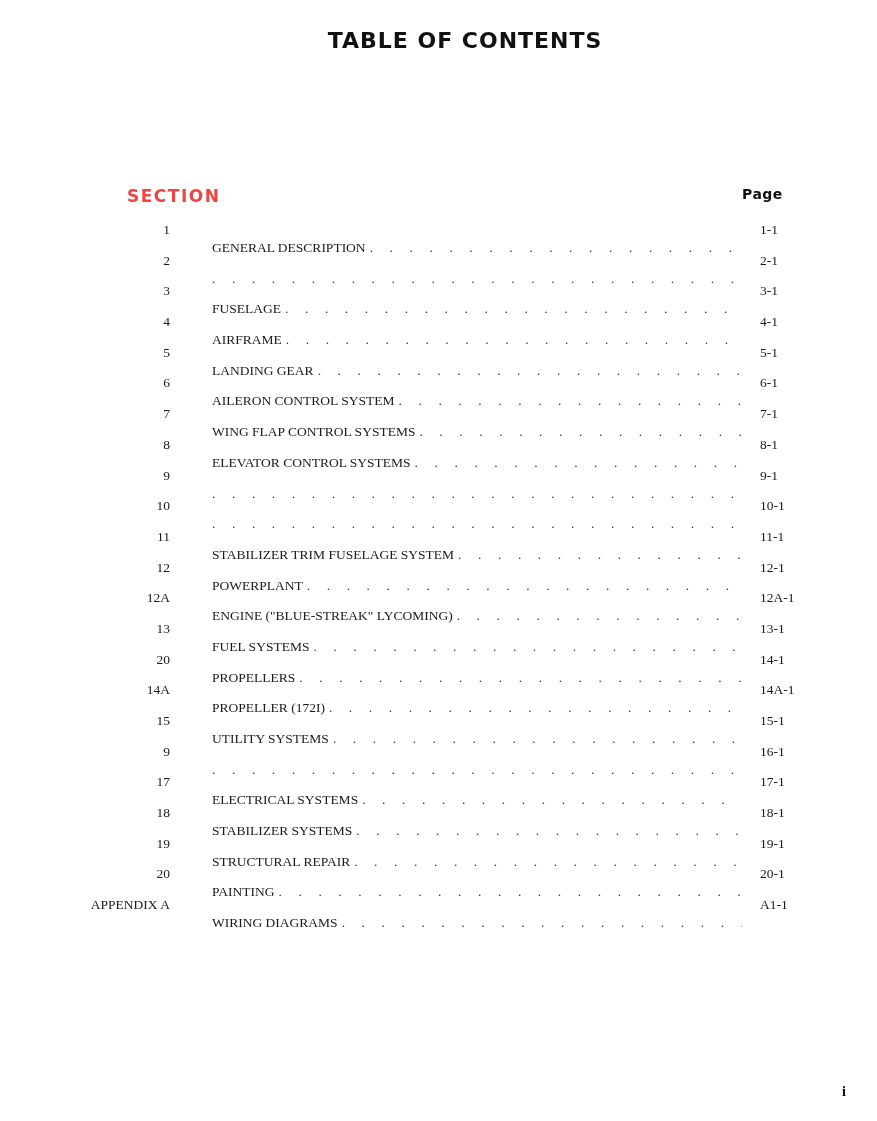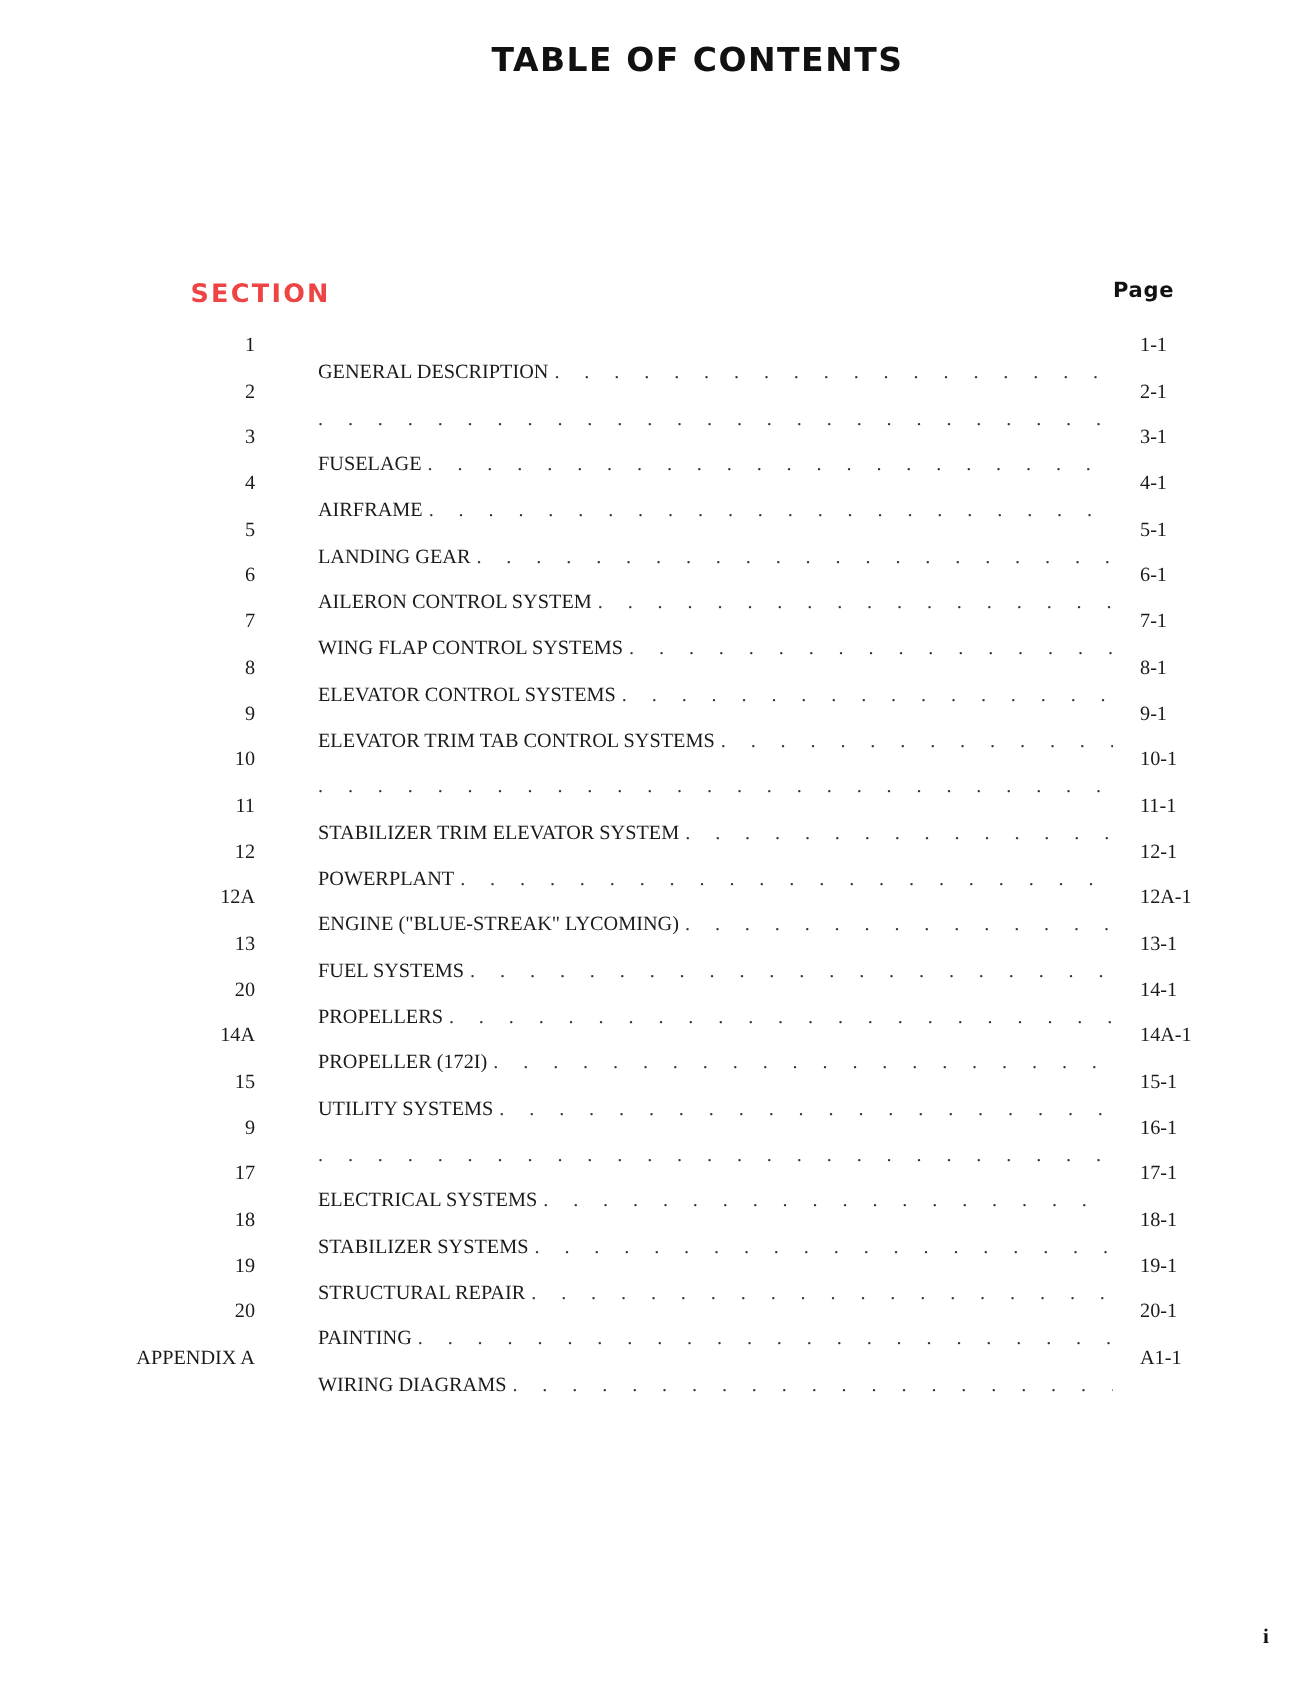--- a/index.html
+++ b/index.html
@@ -112,36 +112,35 @@
         <div class="num">8</div>
         <div class="entry">
           <span class="t">ELEVATOR CONTROL SYSTEMS</span>
           <span class="dots">. . . . . . . . . . . . . . . . . . . . . . . . . . . . . . . . . . . . . . . . . . . . . . . . . .</span>
         </div>
         <div class="pg">8-1</div>
       </div>
       <div class="row">
         <div class="num">9</div>
         <div class="entry">
-          <span class="t">ELEVATOR TRIM TAB CONTROL SYSTEMS</span>
           <span class="dots">. . . . . . . . . . . . . . . . . . . . . . . . . . . . . . . . . . . . . . . . . . . . . . . . . .</span>
         </div>
         <div class="pg">9-1</div>
       </div>
       <div class="row">
         <div class="num">10</div>
         <div class="entry">
           <span class="dots">. . . . . . . . . . . . . . . . . . . . . . . . . . . . . . . . . . . . . . . . . . . . . . . . . .</span>
         </div>
         <div class="pg">10-1</div>
       </div>
       <div class="row">
         <div class="num">11</div>
         <div class="entry">
-          <span class="t">STABILIZER TRIM ELEVATOR SYSTEM</span>
+          <span class="t">STABILIZER TRIM FUSELAGE SYSTEM</span>
           <span class="dots">. . . . . . . . . . . . . . . . . . . . . . . . . . . . . . . . . . . . . . . . . . . . . . . . . .</span>
         </div>
         <div class="pg">11-1</div>
       </div>
       <div class="row">
         <div class="num">12</div>
         <div class="entry">
           <span class="t">POWERPLANT</span>
           <span class="dots">. . . . . . . . . . . . . . . . . . . . . . . . . . . . . . . . . . . . . . . . . . . . . . . . . .</span>
         </div>

